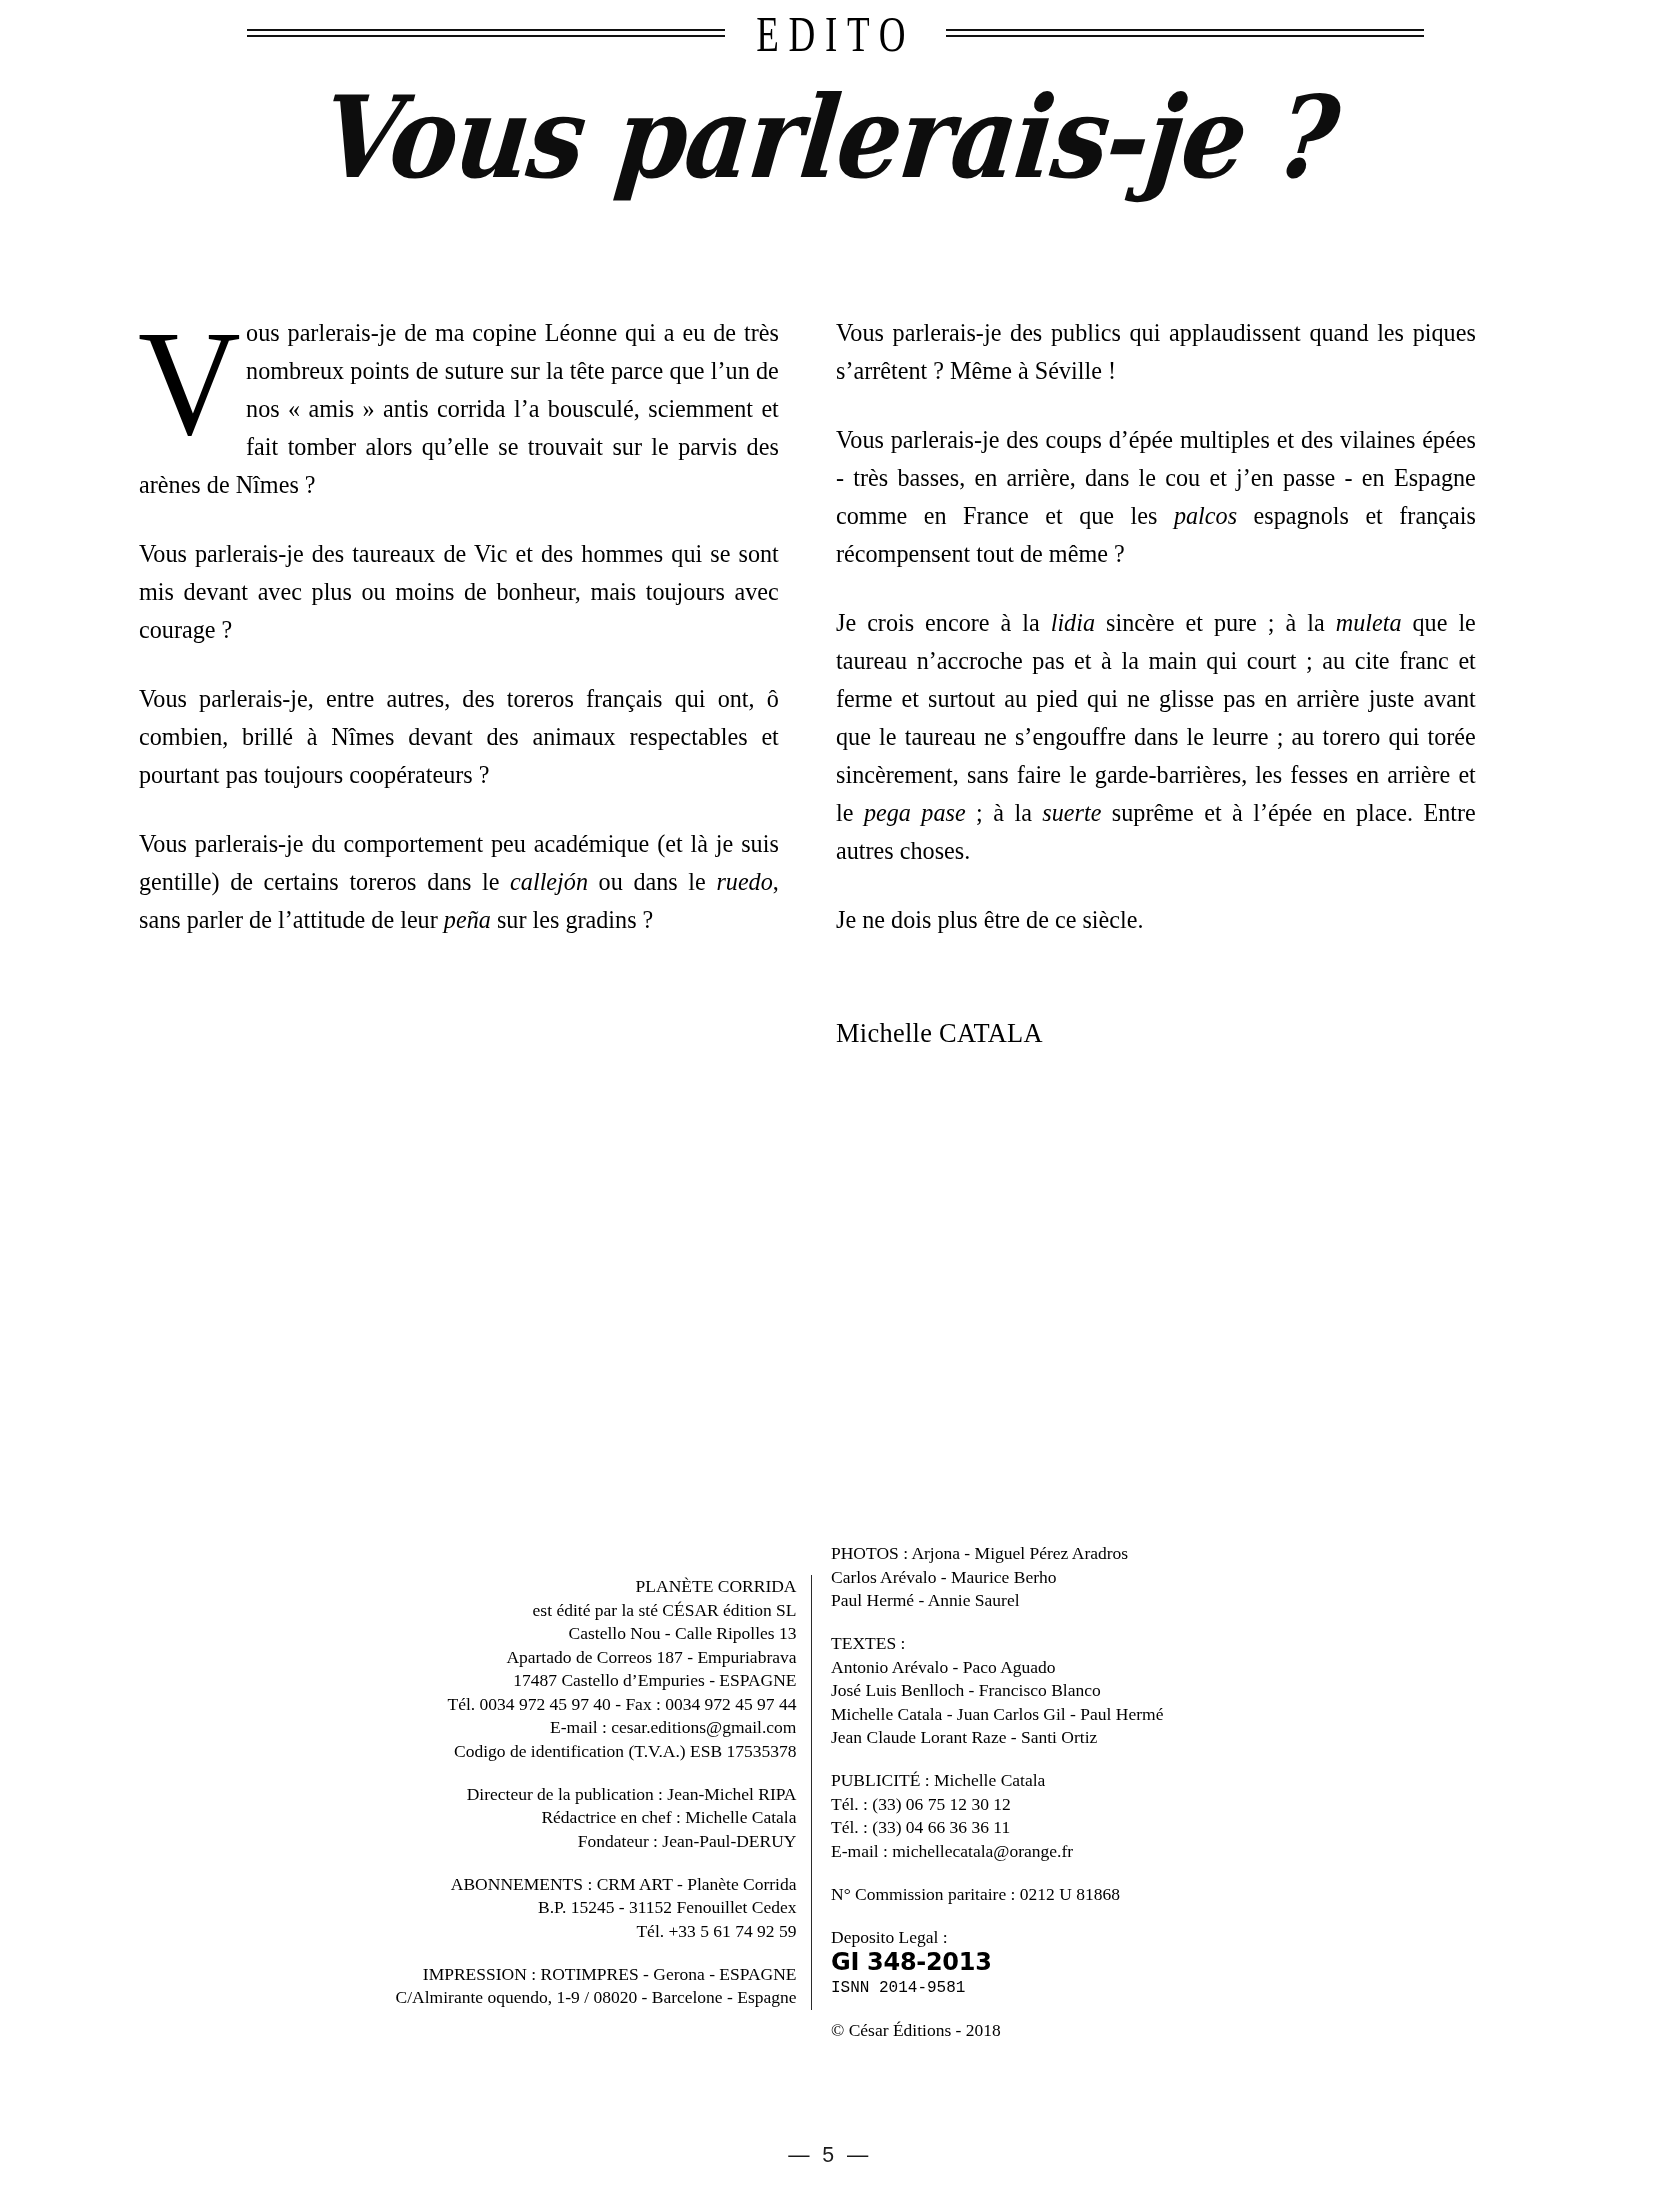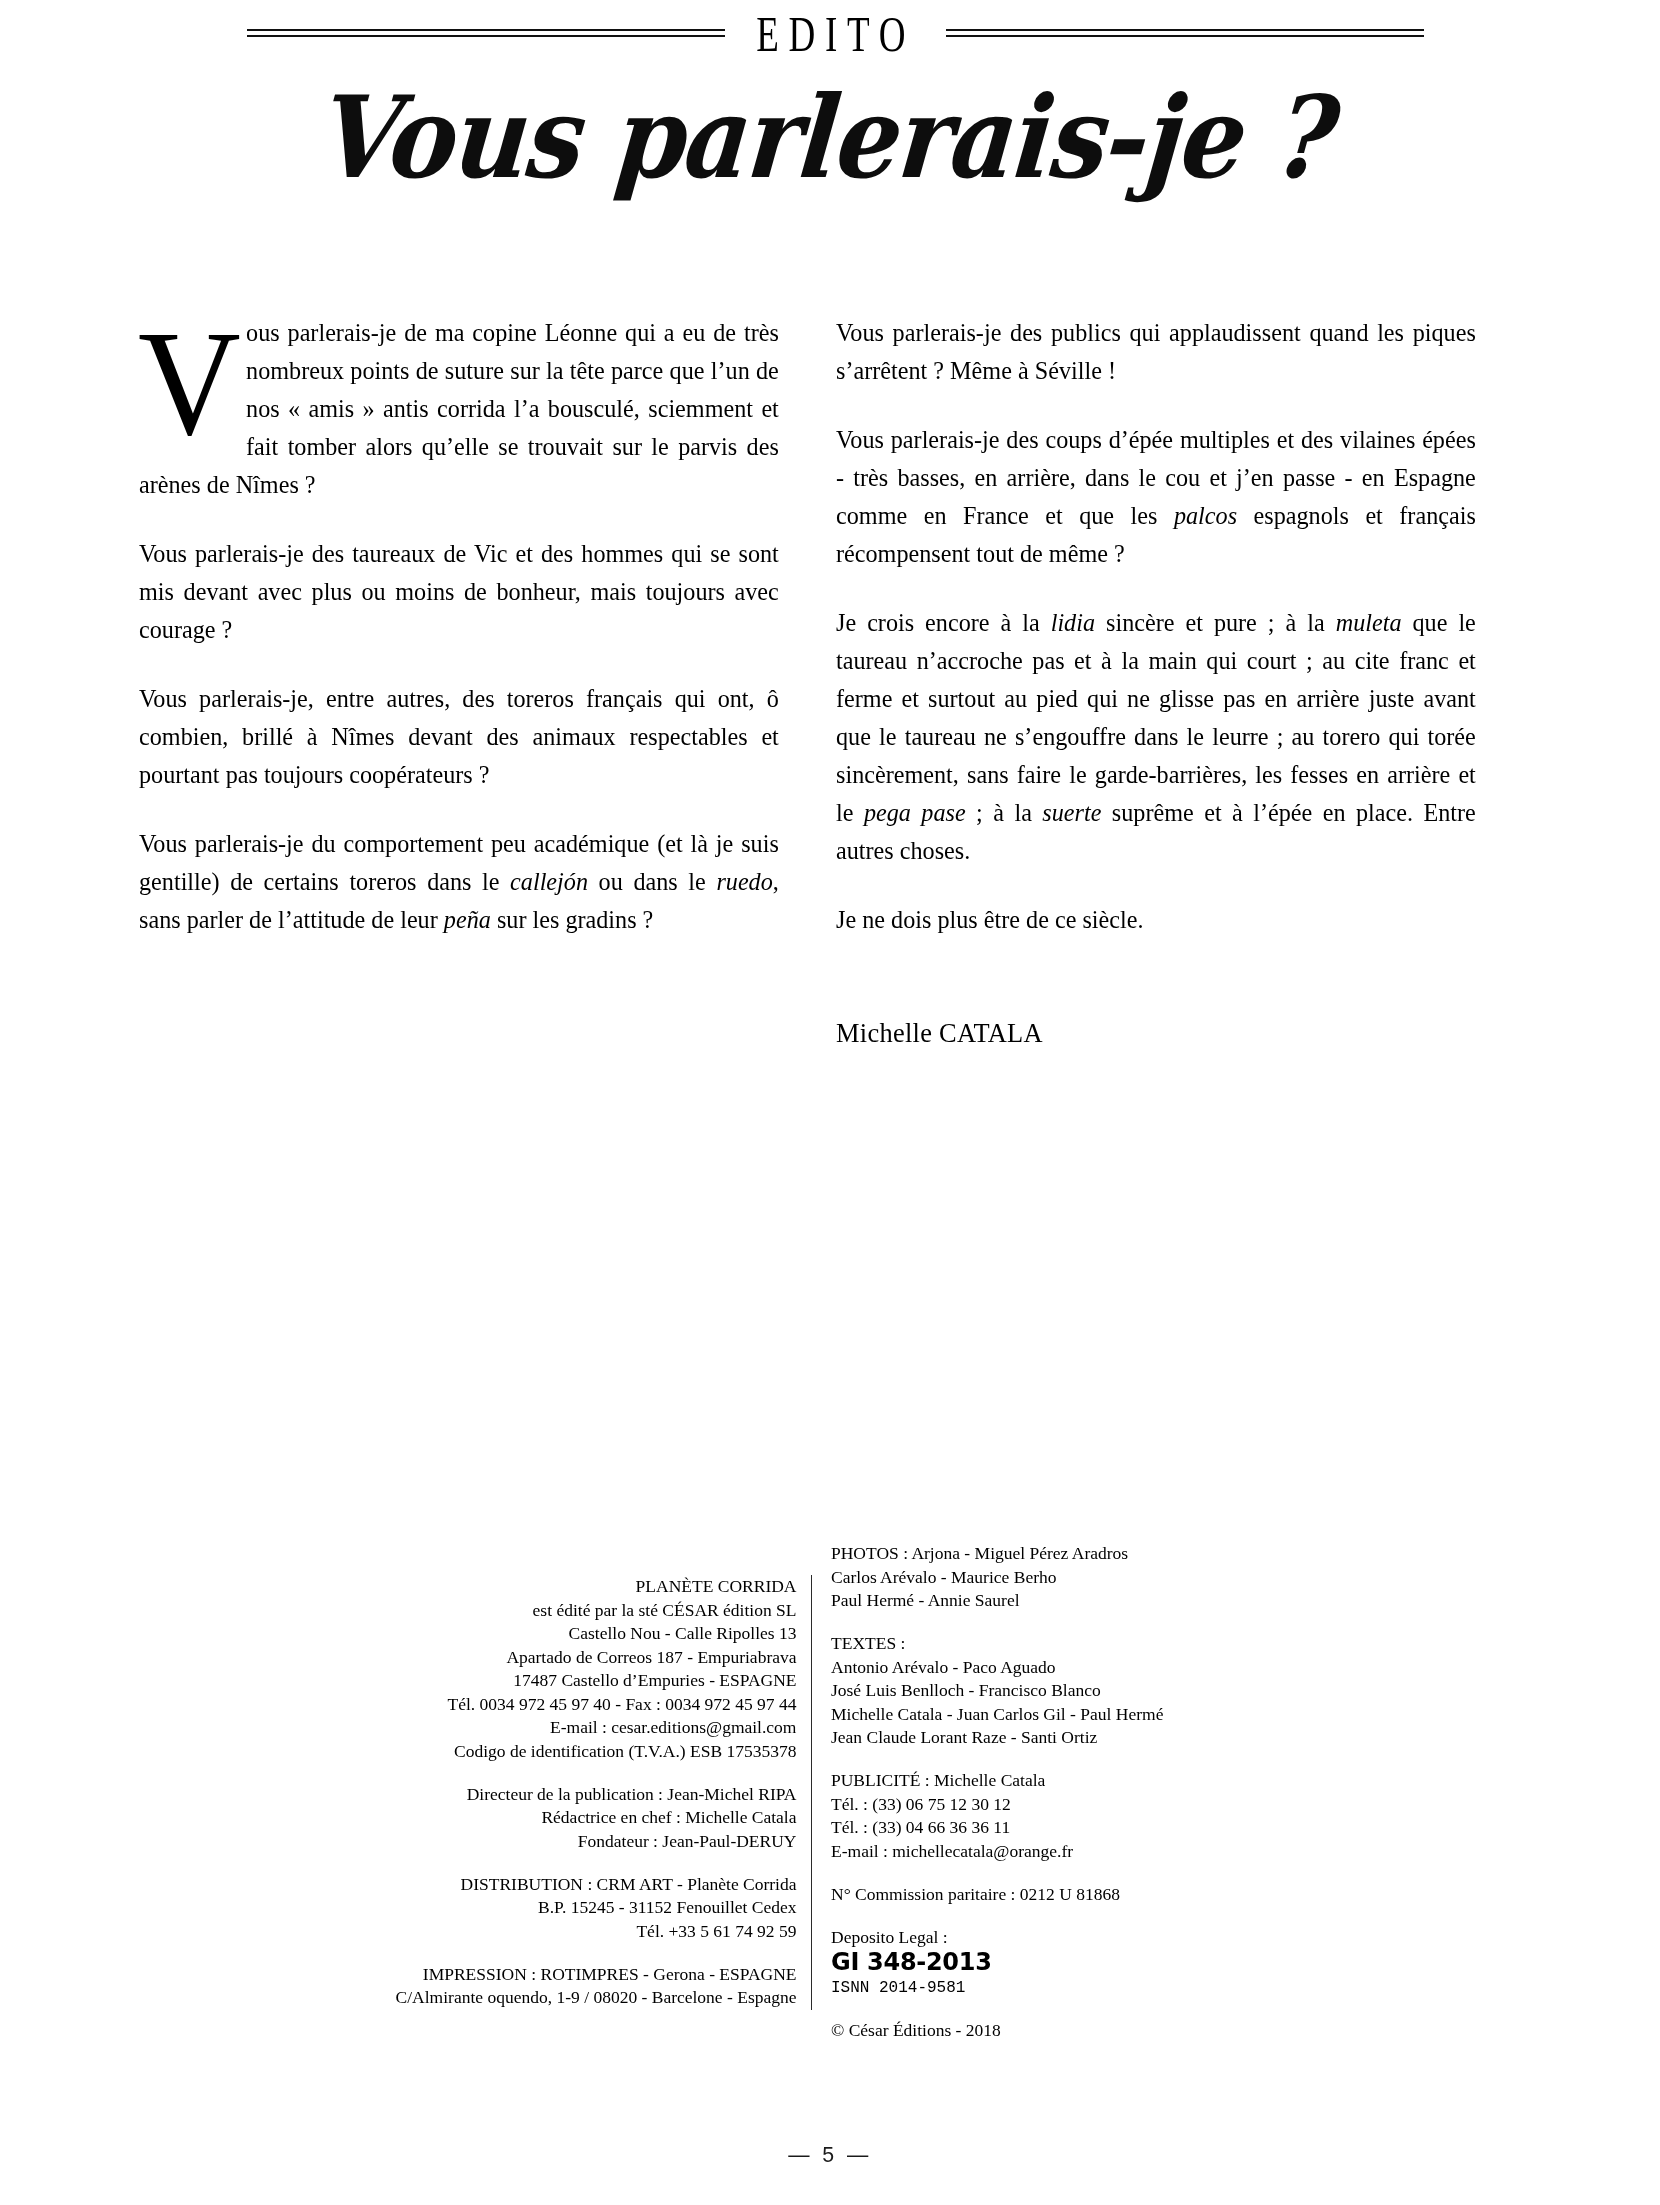--- a/index.html
+++ b/index.html
@@ -231,21 +231,21 @@
         <div class="ln">Tél. 0034 972 45 97 40 - Fax : 0034 972 45 97 44</div>
         <div class="ln">E-mail : cesar.editions@gmail.com</div>
         <div class="ln">Codigo de identification (T.V.A.) ESB 17535378</div>
       </div>
       <div class="blk">
         <div class="ln">Directeur de la publication : Jean-Michel RIPA</div>
         <div class="ln">Rédactrice en chef : Michelle Catala</div>
         <div class="ln">Fondateur : Jean-Paul-DERUY</div>
       </div>
       <div class="blk">
-        <div class="ln">DISTRIBUTION : CRM ART - Planète Corrida</div>
+        <div class="ln">ABONNEMENTS : CRM ART - Planète Corrida</div>
         <div class="ln">B.P. 15245 - 31152 Fenouillet Cedex</div>
         <div class="ln">Tél. +33 5 61 74 92 59</div>
       </div>
       <div class="blk">
         <div class="ln">IMPRESSION : ROTIMPRES - Gerona - ESPAGNE</div>
         <div class="ln">C/Almirante oquendo, 1-9 / 08020 - Barcelone - Espagne</div>
       </div>
     </div>
 
     <div class="colophon-right">

